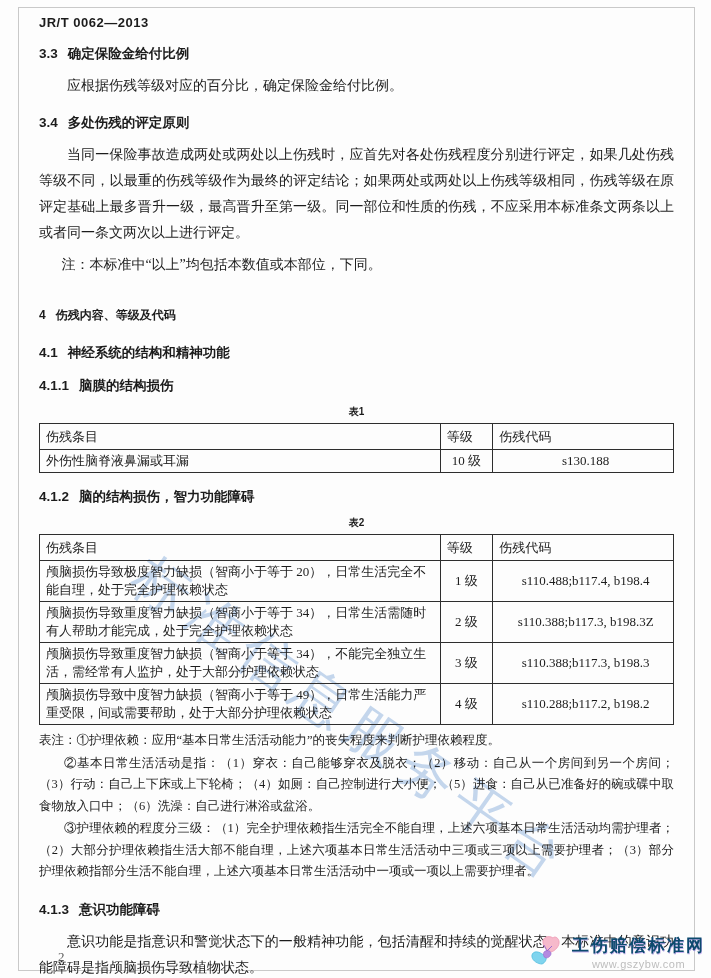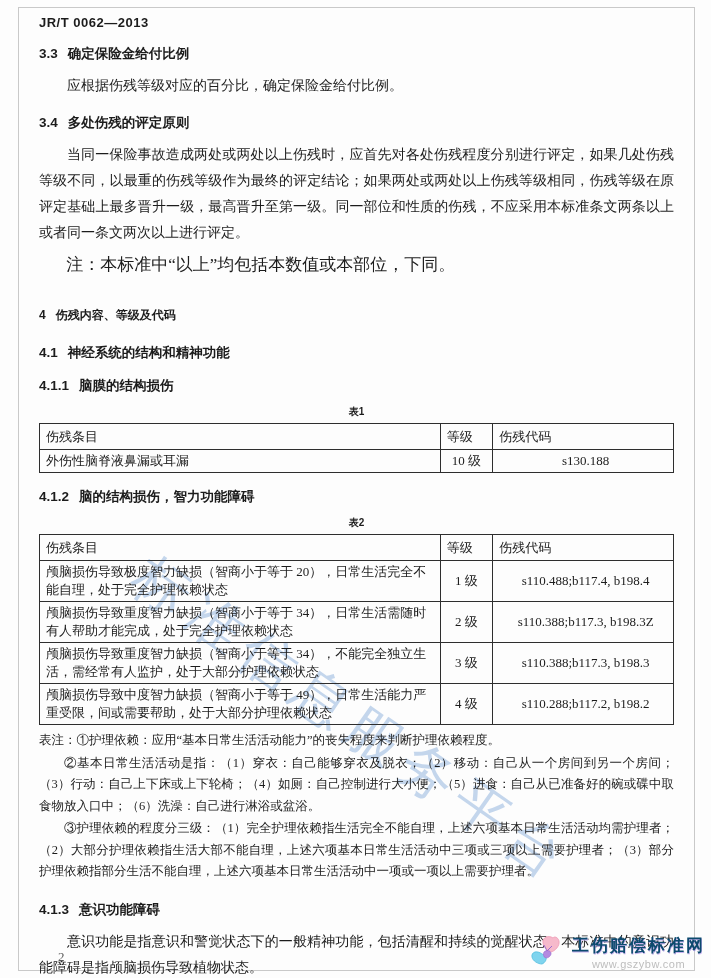--- a/index.html
+++ b/index.html
@@ -27,21 +27,21 @@
   .h {
     font-family:"Liberation Sans","DejaVu Sans",sans-serif;
     font-weight:700; font-size:13.5px; margin:15px 0 10px 0;
   }
   .h .num { margin-right:10px; }
   .h1 { font-size:12px; margin:32px 0 20px 0; }
   p.body {
     font-size:14px; line-height:26px; text-indent:2em;
     text-align:justify; margin:8px 0;
   }
-  p.note { font-size:17px; line-height:21px; margin:2px 0 0 0; text-indent:1.6em; }
+  p.note { font-size:14px; line-height:21px; margin:2px 0 0 0; text-indent:1.6em; }
   .tbl-caption {
     text-align:center; font-family:"Liberation Sans","DejaVu Sans",sans-serif;
     font-weight:700; font-size:10px; margin:8px 0 4px 0;
   }
   table { width:100%; border-collapse:collapse; font-size:13px; table-layout:fixed; }
   th,td { border:1px solid #2e2e2e; padding:2px 6px; line-height:18px; }
   th { font-weight:normal; text-align:left; height:21px; }
   td.item { text-align:left; }
   td.grade { text-align:center; }
   td.code { text-align:center; padding-left:11px; }

